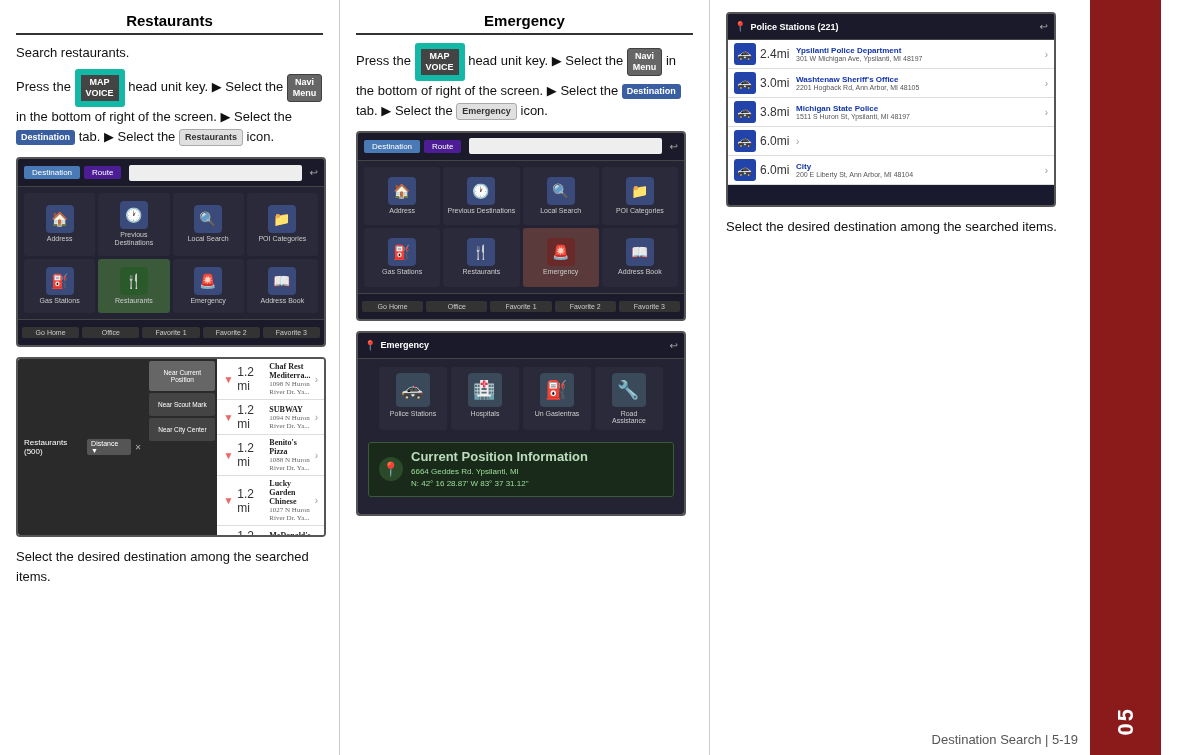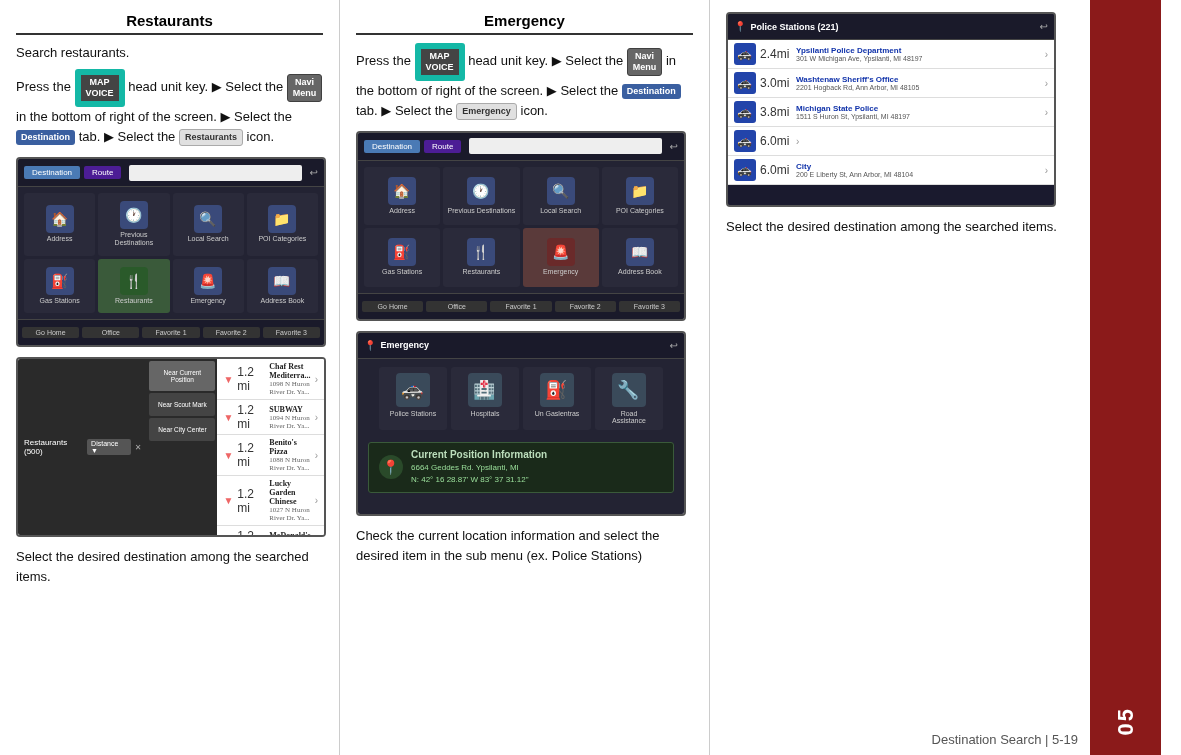--- a/index.html
+++ b/index.html
@@ -385,21 +385,21 @@
       font-size: 14px;
       color: #6d6;
     }
     .emerg-pos-text {
       color: #9d9;
       font-size: 8px;
       line-height: 1.5;
     }
     .emerg-pos-title {
       color: #bdb;
-      font-size: 10px;
+      font-size: 13px;
       font-weight: bold;
       margin-bottom: 2px;
     }
 
     
     .police-screen {
       width: 330px;
       height: 195px;
       background: #1a1a2e;
       border: 2px solid #555;
@@ -699,21 +699,20 @@
         <div class="emerg-pos-icon">📍</div>
         <div>
           <div class="emerg-pos-title">Current Position Information</div>
           <div class="emerg-pos-text">6664 Geddes Rd. Ypsilanti, MI</div>
           <div class="emerg-pos-text">N: 42° 16 28.87' W 83° 37 31.12"</div>
         </div>
       </div>
     </div>
   </div>
 
-  <p class="body-text">Check the current location information and select the desired item in the sub menu (ex. Police Stations)</p>
 </div>
 
 <div class="col-right">
 
   <div class="police-screen">
     <div class="police-top-bar">
       <span style="color:#e44;font-size:10px;">📍</span>
       <span class="police-title" style="margin-left:4px;">Police Stations (221)</span>
       <span class="police-back">↩</span>
     </div>

